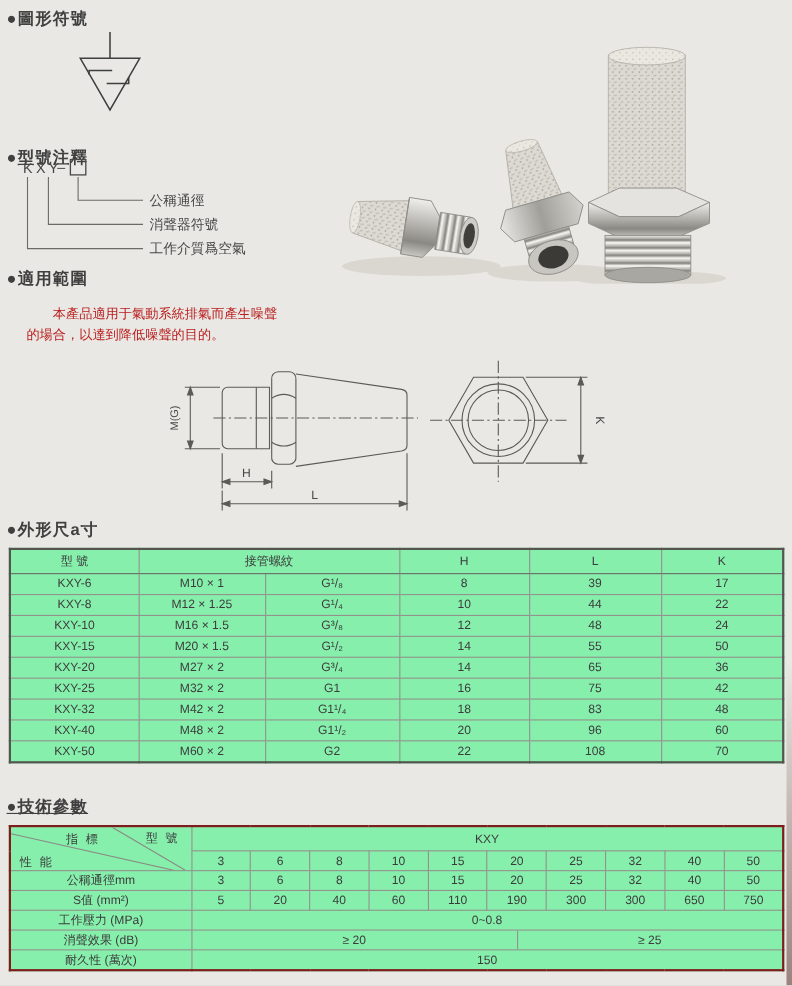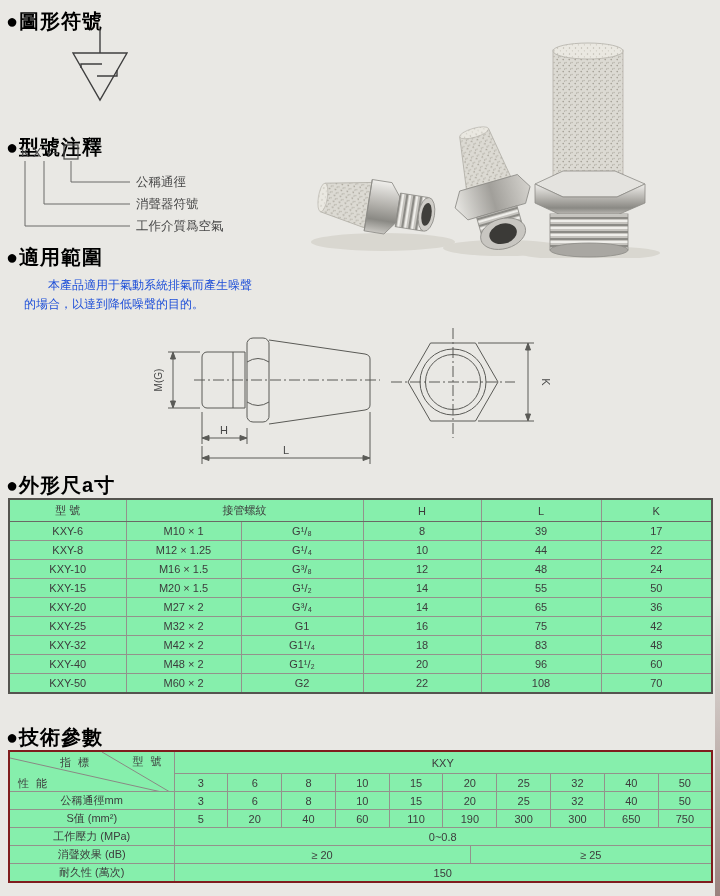--- a/index.html
+++ b/index.html
@@ -1,22 +1,22 @@
 <!DOCTYPE html>
 <html><head>
 <meta charset="utf-8">
 <style>
   html,body{margin:0;padding:0;background:#dddcd8;}
   .page{position:relative;width:720px;height:896px;margin:0 auto;background:#e9e8e4;
         font-family:"Liberation Sans","DejaVu Sans",sans-serif;color:#3c3c3c;overflow:hidden;}
   .page::after{content:"";position:absolute;right:0;top:600px;width:5px;height:296px;
         background:linear-gradient(to bottom, rgba(90,46,42,0), rgba(90,46,42,0.55));pointer-events:none;}
-  .heading{position:absolute;left:6px;font-size:20px;font-weight:bold;color:#000000;letter-spacing:1px;white-space:nowrap;}
-  #h-symbol{top:8px;} #h-model{top:134px;} #h-scope{top:244px;} #h-dims{top:472px;} #h-tech{top:724px;}
-  .scope-text{position:absolute;left:24px;top:276px;width:250px;font-size:12px;line-height:19px;color:#1d4ed8;}
+  .heading{position:absolute;left:6px;font-size:15px;font-weight:bold;color:#404040;letter-spacing:1px;white-space:nowrap;}
+  #h-symbol{top:8px;} #h-model{top:134px;} #h-scope{top:244px;} #h-dims{top:472px;} #h-tech{top:724px;text-decoration:underline;}
+  .scope-text{position:absolute;left:24px;top:276px;width:250px;font-size:12px;line-height:19px;color:#b91c1c;}
   .scope-text .l1{text-indent:24px;}
   svg{display:block;}
   #symbol-svg{position:absolute;left:55px;top:26px;}
   #model-svg{position:absolute;left:16px;top:138px;}
   #photo-svg{position:absolute;left:298px;top:10px;}
   #draw-svg{position:absolute;left:138px;top:326px;}
   .svgtxt{font-family:"Liberation Sans","DejaVu Sans",sans-serif;fill:#474747;}
   table{position:absolute;left:8px;border-collapse:collapse;table-layout:fixed;background:#86efac;
         font-size:11px;color:#3c3c3c;text-align:center;}
   #dims-table{top:498px;width:703px;border:2px solid #55544f;}

